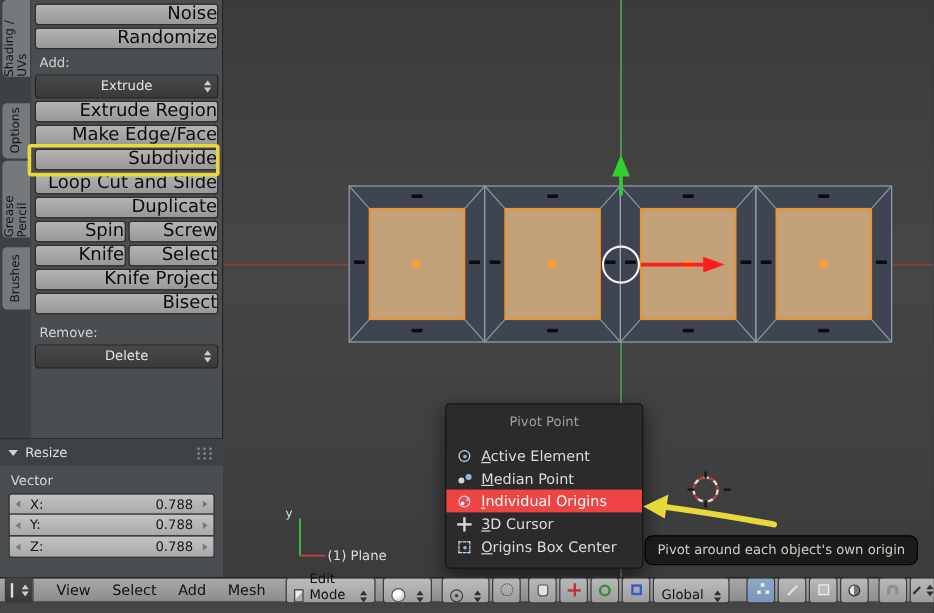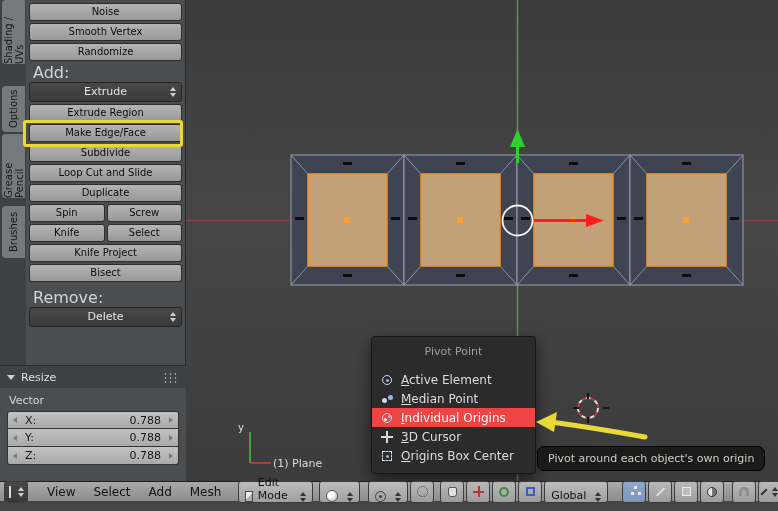--- a/index.html
+++ b/index.html
@@ -13,26 +13,26 @@
 
   
   .toolshelf { position:absolute; left:0; top:0; width:186px; height:481px; background:#4b4e50;
     border-right:1px solid #262626; z-index:10; display:flex; }
   .tabstrip { width:26px; background:#3e4143; flex:none; position:relative; }
   .tab { position:absolute; left:2px; width:23px; background:#75797b; color:#161616;
     border-radius:4px 0 0 4px; display:flex; align-items:center; justify-content:center;
     writing-mode:vertical-rl; transform:rotate(180deg); font-size:10px; border-radius:0 4px 4px 0; }
   .shelf-body { flex:1; padding:3px 3px 0 3px; position:relative; overflow:hidden; }
   .tbtn { height:18px; margin-bottom:2px; background:linear-gradient(#b4b4b4,#989898);
-    border:1px solid #2d2d2d; border-radius:3px; color:#0c0c0c; font-size:10px;
-    text-align:center; line-height:15px; cursor:default; }
+    border:1px solid #2d2d2d; border-radius:3px; color:#0c0c0c; font-size:15px;
+    text-align:right; line-height:15px; cursor:default; }
   .tmenu { height:20px; margin-bottom:2px; background:linear-gradient(#484848,#3a3a3a);
     border:1px solid #242424; border-radius:3px; color:#e4e4e4; font-size:11px;
     text-align:center; line-height:18px; position:relative; }
-  .shelf-label { margin:5px 2px 3px 4px; height:13px; line-height:13px; font-size:16px; color:#d4d4d4; }
+  .shelf-label { margin:5px 2px 3px 4px; height:13px; line-height:13px; font-size:11px; color:#d4d4d4; }
   .pairrow { display:flex; gap:2px; }
   .pairrow .tbtn { flex:1; }
   .mt9 { margin-top:9px; }
 
   .updown { position:absolute; right:5px; top:50%; transform:translateY(-50%); color:#cfcfcf; }
   .updown b { display:block; width:0; height:0; border-left:3px solid transparent; border-right:3px solid transparent; }
   .updown b.u { border-bottom:4px solid currentColor; margin-bottom:2px; }
   .updown b.d { border-top:4px solid currentColor; }
   .updown.inline { position:static; transform:none; margin-left:4px; flex:none; }
   .updown.darkc { color:#30332f; }
@@ -205,21 +205,20 @@
 
   <div class="toolshelf">
     <div class="tabstrip">
       <div class="tab" style="top:0;height:64px;">Shading / UVs</div>
       <div class="tab" style="top:86px;height:46px;">Options</div>
       <div class="tab" style="top:134px;height:64px;">Grease Pencil</div>
       <div class="tab" style="top:206px;height:52px;">Brushes</div>
     </div>
     <div class="shelf-body">
       <div class="tbtn">Noise</div>
-      <div class="tbtn">Smooth Vertex</div>
       <div class="tbtn">Randomize</div>
       <div class="shelf-label">Add:</div>
       <div class="tmenu">
         <span>Extrude</span>
         <span class="updown">
             <b class="u"></b>
             <b class="d"></b>
           </span>
       </div>
       <div class="tbtn">Extrude Region</div>

